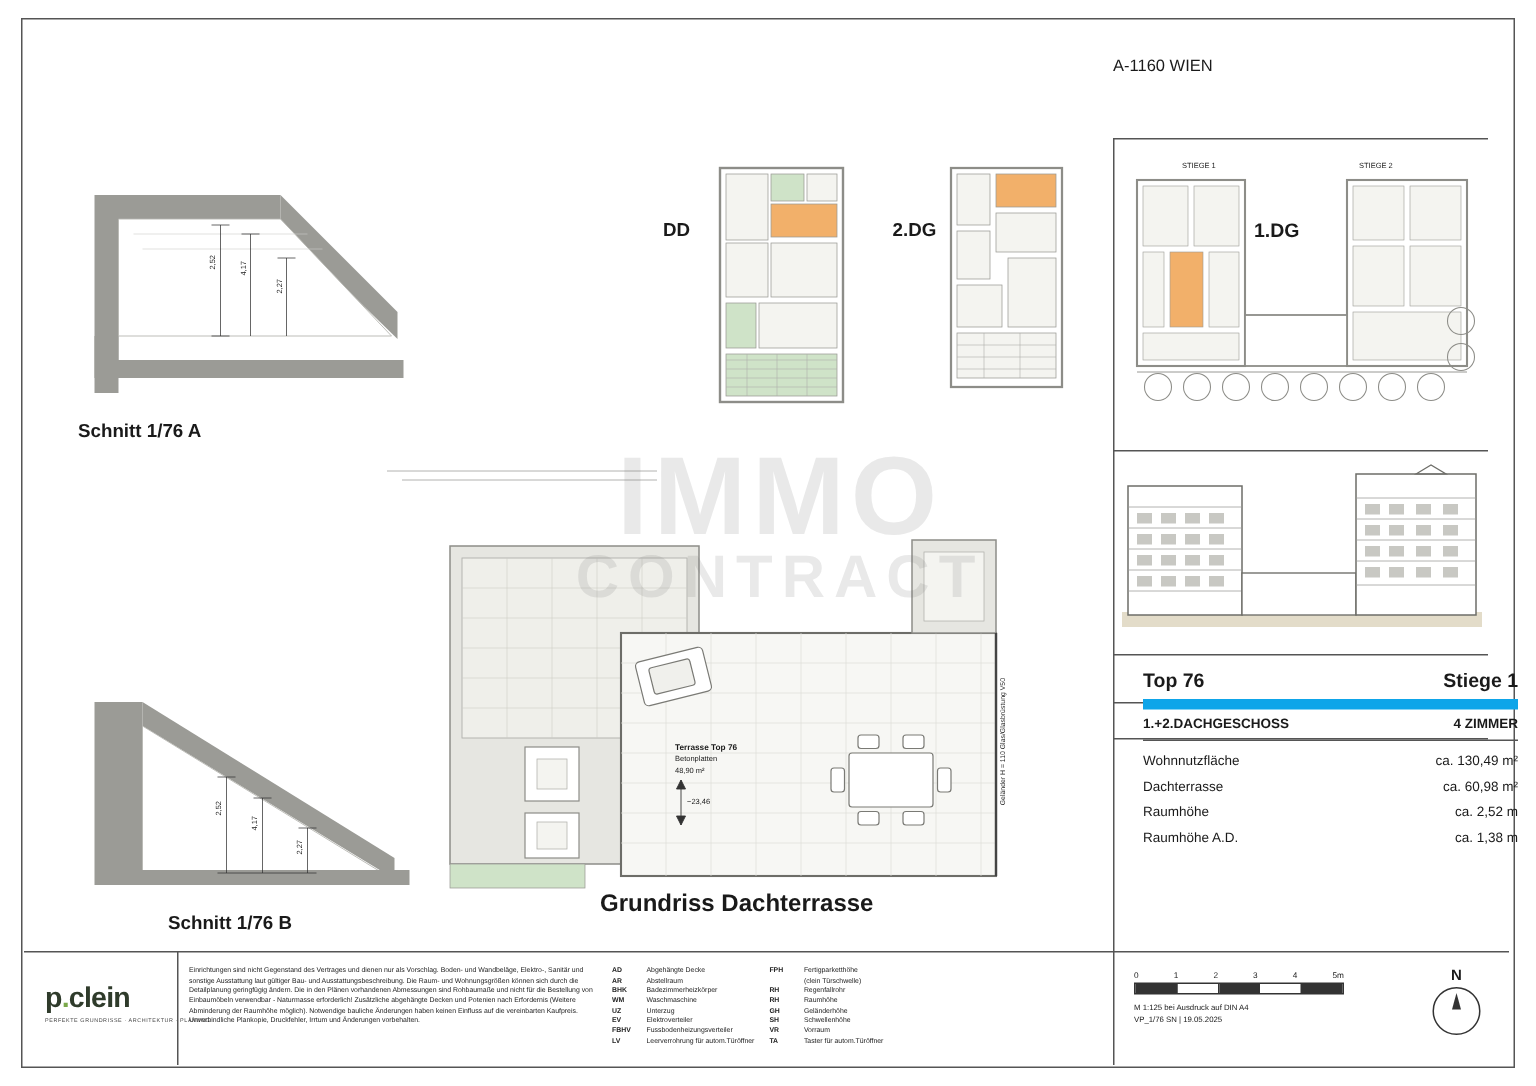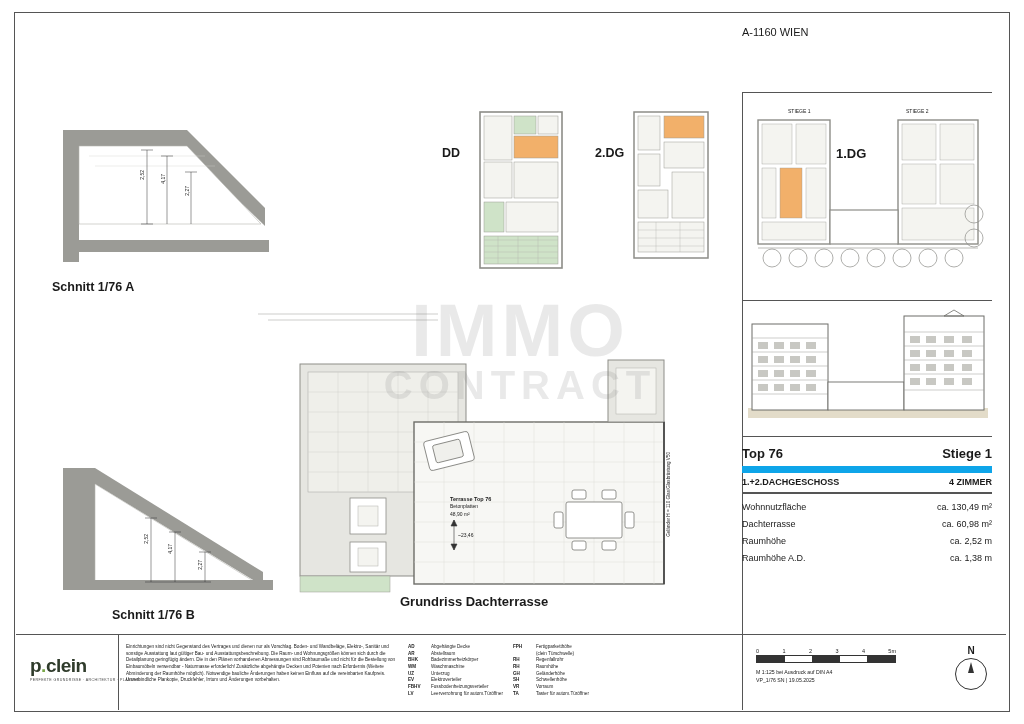--- a/index.html
+++ b/index.html
@@ -3,32 +3,32 @@
 <meta charset="utf-8">
 <style>
   html,body{margin:0;padding:0;background:#ffffff;}
   body{width:1024px;height:724px;font-family:"Liberation Sans",sans-serif;color:#1a1a1a;}
   #sheet{position:relative;width:1024px;height:724px;overflow:hidden;background:#fff;}
   .frame{position:absolute;left:14px;top:12px;width:994px;height:698px;border:1px solid #555;}
   .abs{position:absolute;}
   
   #titleblock{left:742px;top:26px;width:250px;}
   #titleblock .main{font-size:17px;font-weight:bold;letter-spacing:.2px;}
-  #titleblock .sub{font-size:11px;margin-top:0;}
+  #titleblock .sub{font-size:11px;margin-top:12px;}
   .divline{position:absolute;background:#555;}
   
   .lbl-bold{font-size:12.5px;font-weight:bold;}
   .tiny5{font-size:5px;}
   
   #watermark{left:310px;top:296px;width:420px;height:120px;
     font-size:74px;font-weight:bold;color:rgba(120,120,120,.16);
     letter-spacing:4px;line-height:.95;text-align:center;}
   #watermark .l2{font-size:40px;letter-spacing:6px;}
   
-  #datatable{left:742px;top:446px;width:250px;font-size:9px;}
+  #datatable{left:762px;top:446px;width:250px;font-size:9px;}
   #datatable .r{display:flex;justify-content:space-between;padding:3.5px 0;}
   #datatable .r .k{color:#1a1a1a;}
   #datatable .r .v{color:#1a1a1a;}
   #datatable .hdr{display:flex;justify-content:space-between;font-weight:bold;font-size:13px;padding-bottom:5px;}
   #datatable .sub{display:flex;justify-content:space-between;font-weight:bold;font-size:9px;padding:4px 0 6px;}
   
   #legend{left:126px;top:644px;width:600px;font-size:4.6px;line-height:1.45;color:#222;}
   #legend .cols{display:flex;gap:12px;}
   #legend .disc{width:270px;}
   #legend .abbr{display:flex;gap:10px;}
@@ -358,21 +358,21 @@
       <line x1="406" y1="116" x2="406" y2="278" stroke="#444" stroke-width="1.6"></line>
     </svg>
     <div class="abs terrlabel" style="left:192px;top:190px;">
       <span>Terrasse Top 76</span><br>
       <span class="terrsub">Betonplatten</span><br>
       <span class="terrsub">48,90 m²</span>
     </div>
     <div class="abs tiny5" style="left:200px;top:226px;">~23,46</div>
     <div class="abs dimv" style="left:408px;top:146px;font-size:4.6px;">Geländer H = 110  Glas/Glasbrüstung V50</div>
   </div>
-  <div class="abs lbl-bold" style="left:400px;top:594px;font-size:13px;">Grundriss  Dachterrasse</div>
+  <div class="abs lbl-bold" style="left:400px;top:594px;font-size:16px;">Grundriss  Dachterrasse</div>
 
   <div class="abs" id="watermark">
     <div>IMMO</div>
     <div class="l2">CONTRACT</div>
   </div>
 
   <div class="abs" id="datatable">
     <div class="hdr">
       <span>Top 76</span>
       <span>Stiege 1</span>

